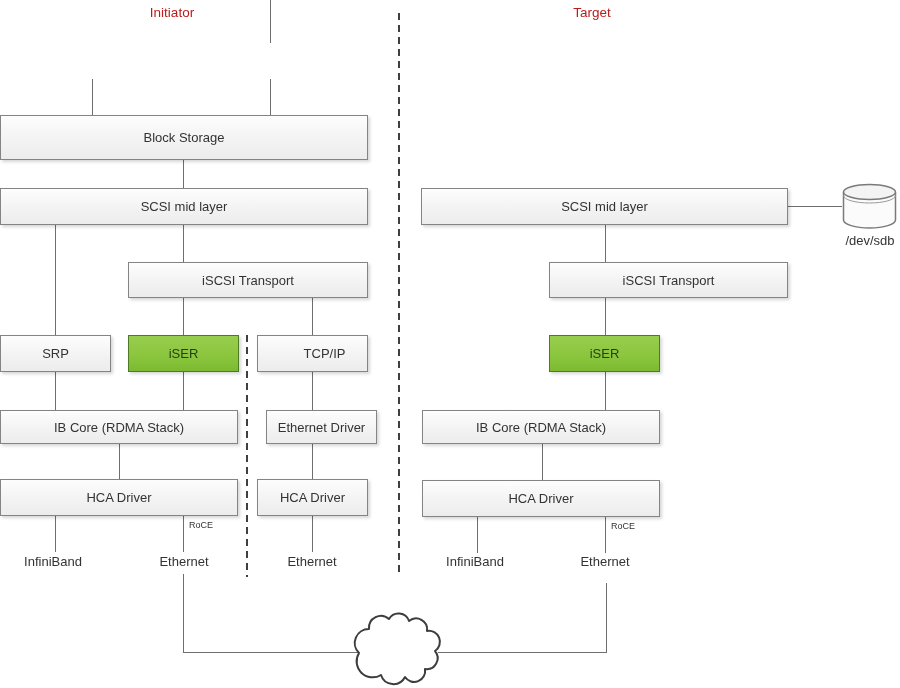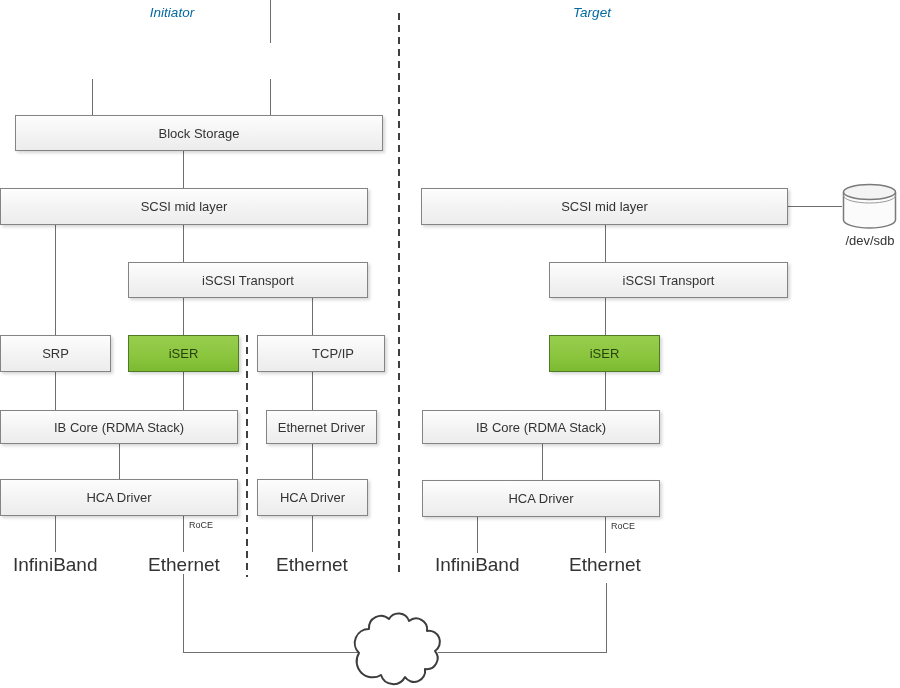--- a/index.html
+++ b/index.html
@@ -27,25 +27,25 @@
     color:#26410e;
   }
   .vline{position:absolute;width:1px;background:#6e6e6e;}
   .hline{position:absolute;height:1px;background:#6e6e6e;}
   .vdash{
     position:absolute;width:2px;
     background:repeating-linear-gradient(to bottom,#3f3f3f 0 7px,transparent 7px 12px);
   }
   .seclabel{
     position:absolute;width:100px;text-align:center;
-    font-size:13.5px;color:#0369a1;font-style:italic;
+    font-size:13.5px;color:#b91c1c;
   }
   .portlabel{
     position:absolute;width:80px;text-align:center;
-    font-size:19px;color:#333333;
+    font-size:13px;color:#333333;
   }
   .rocelabel{
     position:absolute;width:34px;text-align:left;
     font-size:9px;color:#333333;
   }
   .disklabel{
     position:absolute;width:80px;text-align:center;
     font-size:13px;color:#333333;
   }
   svg{position:absolute;display:block;}
@@ -84,36 +84,36 @@
   <div class="vline" style="left:605px;top:372px;height:38px;"></div>
   <div class="vline" style="left:542px;top:444px;height:36px;"></div>
   <div class="vline" style="left:477px;top:517px;height:36px;"></div>
   <div class="vline" style="left:605px;top:517px;height:36px;"></div>
   <div class="vline" style="left:606px;top:583px;height:70px;"></div>
 
   <div class="hline" style="left:788px;top:206px;width:54px;"></div>
   <div class="hline" style="left:183px;top:652px;width:180px;"></div>
   <div class="hline" style="left:438px;top:652px;width:169px;"></div>
 
-  <div class="box" style="left:15px;top:115px;width:368px;height:36px;">
+  <div class="box" style="left:0px;top:115px;width:368px;height:45px;">
     <span>Block Storage</span>
   </div>
   <div class="box" style="left:0px;top:188px;width:368px;height:37px;">
     <span>SCSI mid layer</span>
   </div>
   <div class="box" style="left:128px;top:262px;width:240px;height:36px;">
     <span>iSCSI Transport</span>
   </div>
   <div class="box" style="left:0px;top:335px;width:111px;height:37px;">
     <span>SRP</span>
   </div>
   <div class="box green" style="left:128px;top:335px;width:111px;height:37px;">
     <span>iSER</span>
   </div>
-  <div class="box" style="left:257px;top:335px;width:128px;height:37px;padding-left:24px;">
+  <div class="box" style="left:257px;top:335px;width:111px;height:37px;padding-left:24px;">
     <span>TCP/IP</span>
   </div>
   <div class="box" style="left:0px;top:410px;width:238px;height:34px;">
     <span>IB Core (RDMA Stack)</span>
   </div>
   <div class="box" style="left:266px;top:410px;width:111px;height:34px;">
     <span>Ethernet Driver</span>
   </div>
   <div class="box" style="left:0px;top:479px;width:238px;height:37px;">
     <span>HCA Driver</span>

